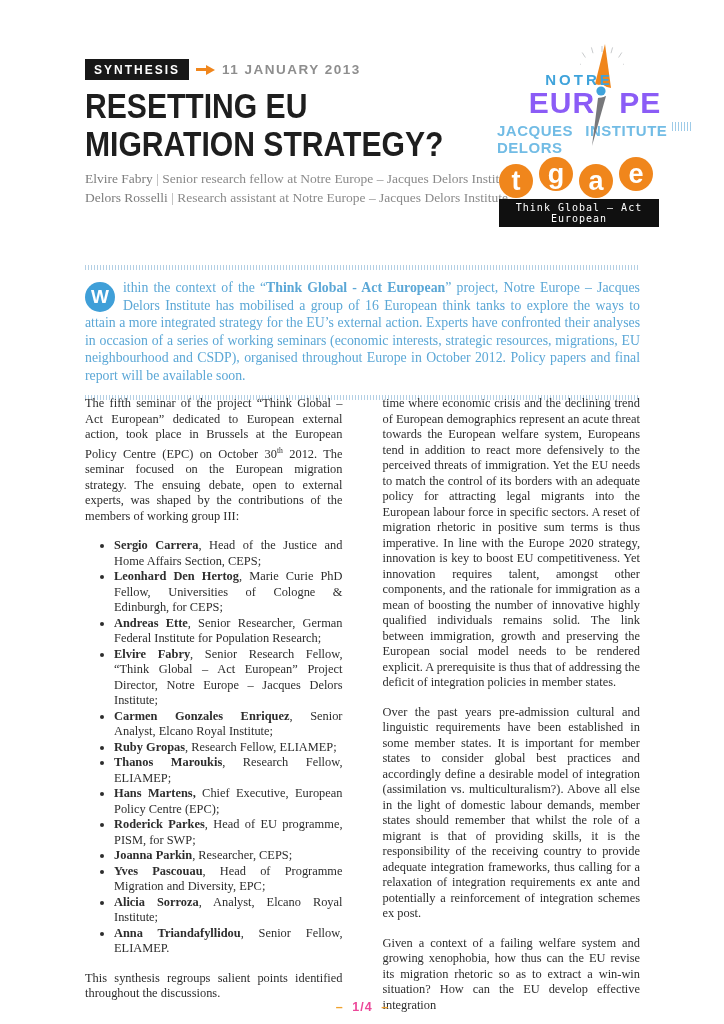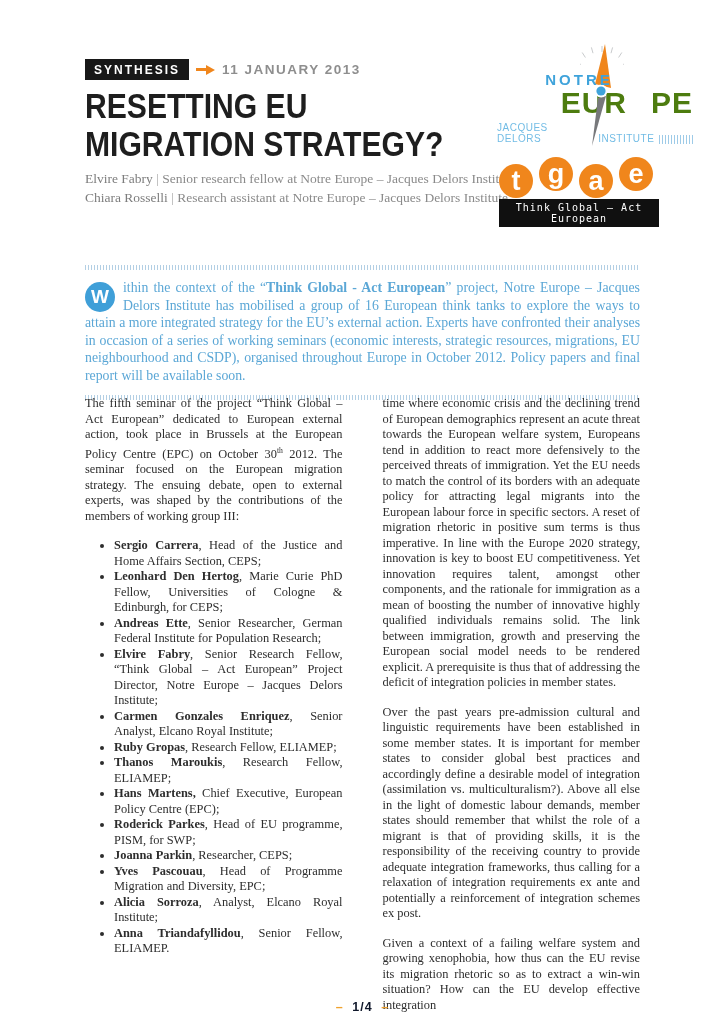--- a/index.html
+++ b/index.html
@@ -26,23 +26,23 @@
     font-family:"Liberation Sans", sans-serif; font-weight:bold; font-size:35px;
     line-height:38px; transform:scaleX(0.86); transform-origin:left top; white-space:nowrap;
   }
   .authors { position:absolute; left:85px; top:150px; font-size:13.5px; line-height:19px; color:#8a8a8a; }
   .seg-n { color:#7d7d7d; }
   .seg-p { color:#a9a9a9; }
 
   
   .ne-logo { position:absolute; left:497px; top:30px; width:196px; font-family:"Liberation Sans", sans-serif; }
   .ne-word1 { text-align:center; transform:translateX(-16px); color:#3fa3db; font-weight:bold; font-size:15px; letter-spacing:3px; margin-top:22px; }
-  .ne-word2 { display:flex; justify-content:flex-end; align-items:center; color:#4d7c0f; font-weight:bold; font-size:30px; letter-spacing:1px; line-height:30px; }
+  .ne-word2 { display:flex; justify-content:center; align-items:center; color:#8b5cf6; font-weight:bold; font-size:30px; letter-spacing:1px; line-height:30px; }
   .ne-gap { width:24px; }
-  .ne-sub { display:flex; justify-content:center; align-items:flex-end; color:#72bce5; font-weight:normal; font-size:10px; letter-spacing:0.5px; margin-top:4px; }
+  .ne-sub { display:flex; justify-content:center; align-items:flex-start; color:#72bce5; font-weight:bold; font-size:15px; letter-spacing:0.5px; margin-top:4px; }
   .ne-sub-gap { width:16px; }
   .tick-sm { width:38px; height:9px; margin-left:5px;
     background:repeating-linear-gradient(90deg,#9ecbe8 0,#9ecbe8 1px,transparent 1px,transparent 3px); }
   .ne-needle { position:absolute; left:83px; top:-7px; pointer-events:none; }
 
   
   .tgae { position:absolute; left:499px; top:138px; width:160px; font-family:"Liberation Sans", sans-serif; }
   .tgae-row { display:flex; gap:6px; align-items:flex-start; height:42px; }
   .tgae-circle {
     width:34px; height:34px; border-radius:50%; background:#f0861c; color:#fff;
@@ -75,42 +75,42 @@
   .col p:last-child { margin-bottom:0; }
   ul.participants { list-style:disc; padding-left:29px; margin:0 0 14px 0; }
   ul.participants li { text-align:justify; }
 
   
   .footer {
     position:absolute; left:85px; top:981px; width:555px; text-align:center;
     font-family:"Liberation Sans", sans-serif; font-weight:bold; font-size:12.5px; letter-spacing:1px;
   }
   .footer .dash { color:#f0a22e; }
-  .footer .pageno { color:#0f172a; margin:0 4px; }
+  .footer .pageno { color:#ec4899; margin:0 4px; }
 </style>
 </head>
 <body>
 
 <div class="page">
 
   <div class="badge-row">
     <span class="badge">SYNTHESIS</span>
     <span class="arrow-line"></span>
     <span class="arrow-head"></span>
     <span class="issue-date">11 JANUARY 2013</span>
   </div>
 
   <div class="title">
     <div>RESETTING EU</div>
     <div>MIGRATION STRATEGY?</div>
   </div>
 
   <div class="authors">
     <div><span class="seg-n">Elvire Fabry</span><span class="seg-p"> | </span><span class="seg-i">Senior research fellow at </span><span>Notre Europe – Jacques Delors Institute</span></div>
-    <div><span class="seg-n">Chiara Rosselli</span><span class="seg-p"> | </span><span class="seg-i">Research assistant at </span><span>Notre Europe – Jacques Delors Institute</span></div>
+    <div><span class="seg-n">Delors Rosselli</span><span class="seg-p"> | </span><span class="seg-i">Research assistant at </span><span>Notre Europe – Jacques Delors Institute</span></div>
   </div>
 
   <div class="ne-logo">
     <svg class="ne-needle" width="44" height="112" viewBox="0 0 44 112">
       <g stroke="#c9cbcd" stroke-width="1">
         <line x1="22" y1="10" x2="22" y2="4"></line>
         <line x1="13" y1="11.2" x2="11.4" y2="5.4"></line>
         <line x1="31" y1="11.2" x2="32.6" y2="5.4"></line>
         <line x1="5.4" y1="15.5" x2="2.2" y2="10.5"></line>
         <line x1="38.6" y1="15.5" x2="41.8" y2="10.5"></line>
@@ -166,20 +166,21 @@
           <li><span class="seg-b">Carmen Gonzales Enriquez</span><span>, Senior Analyst, Elcano Royal Institute;</span></li>
           <li><span class="seg-b">Ruby Gropas</span><span>, Research Fellow, </span><span class="seg-i">ELIAMEP</span><span>;</span></li>
           <li><span class="seg-b">Thanos Maroukis</span><span>, Research Fellow, </span><span class="seg-i">ELIAMEP</span><span>;</span></li>
           <li><span class="seg-b">Hans Martens,</span><span> Chief Executive, </span><span class="seg-i">European Policy Centre (EPC)</span><span>;</span></li>
           <li><span class="seg-b">Roderick Parkes</span><span>, Head of EU programme, </span><span class="seg-i">PISM</span><span>, for </span><span class="seg-i">SWP</span><span>;</span></li>
           <li><span class="seg-b">Joanna Parkin</span><span>, Researcher, </span><span class="seg-i">CEPS</span><span>;</span></li>
           <li><span class="seg-b">Yves Pascouau</span><span>, Head of Programme Migration and Diversity, </span><span class="seg-i">EPC</span><span>;</span></li>
           <li><span class="seg-b">Alicia Sorroza</span><span>, Analyst, </span><span class="seg-i">Elcano Royal Institute</span><span>;</span></li>
           <li><span class="seg-b">Anna Triandafyllidou</span><span>, Senior Fellow, </span><span class="seg-i">ELIAMEP</span><span>.</span></li>
         </ul>
+      <p><span>This synthesis regroups salient points identified throughout the discussions.</span></p>
     </div>
     <div class="col">
       <p><span>time where economic crisis and the declining trend of European demographics represent an acute threat towards the European welfare system, Europeans tend in addition to react more defensively to the perceived threats of immigration. Yet the EU needs to match the control of its borders with an adequate policy for attracting legal migrants into the European labour force in specific sectors. A reset of migration rhetoric in positive sum terms is thus imperative. In line with the Europe 2020 strategy, innovation is key to boost EU competitiveness. Yet innovation requires talent, amongst other components, and the rationale for immigration as a mean of boosting the number of innovative highly qualified individuals remains solid. The link between immigration, growth and preserving the European social model needs to be rendered explicit. A prerequisite is thus that of addressing the deficit of integration policies in member states.</span></p>
       <p><span>Over the past years pre-admission cultural and linguistic requirements have been established in some member states. It is important for member states to consider global best practices and accordingly define a desirable model of integration (assimilation </span><span class="seg-i">vs.</span><span> multiculturalism?). Above all else in the light of domestic labour demands, member states should remember that whilst the role of a migrant is that of providing skills, it is the responsibility of the receiving country to provide adequate integration frameworks, thus calling for a relaxation of integration requirements </span><span class="seg-i">ex ante</span><span> and potentially a reinforcement of integration schemes </span><span class="seg-i">ex post</span><span>.</span></p>
       <p><span>Given a context of a failing welfare system and growing xenophobia, how thus can the EU revise its migration rhetoric so as to extract a win-win situation? How can the EU develop effective integration</span></p>
     </div>
   </div>
 
   <div class="footer">
     <span class="dash">–</span>

